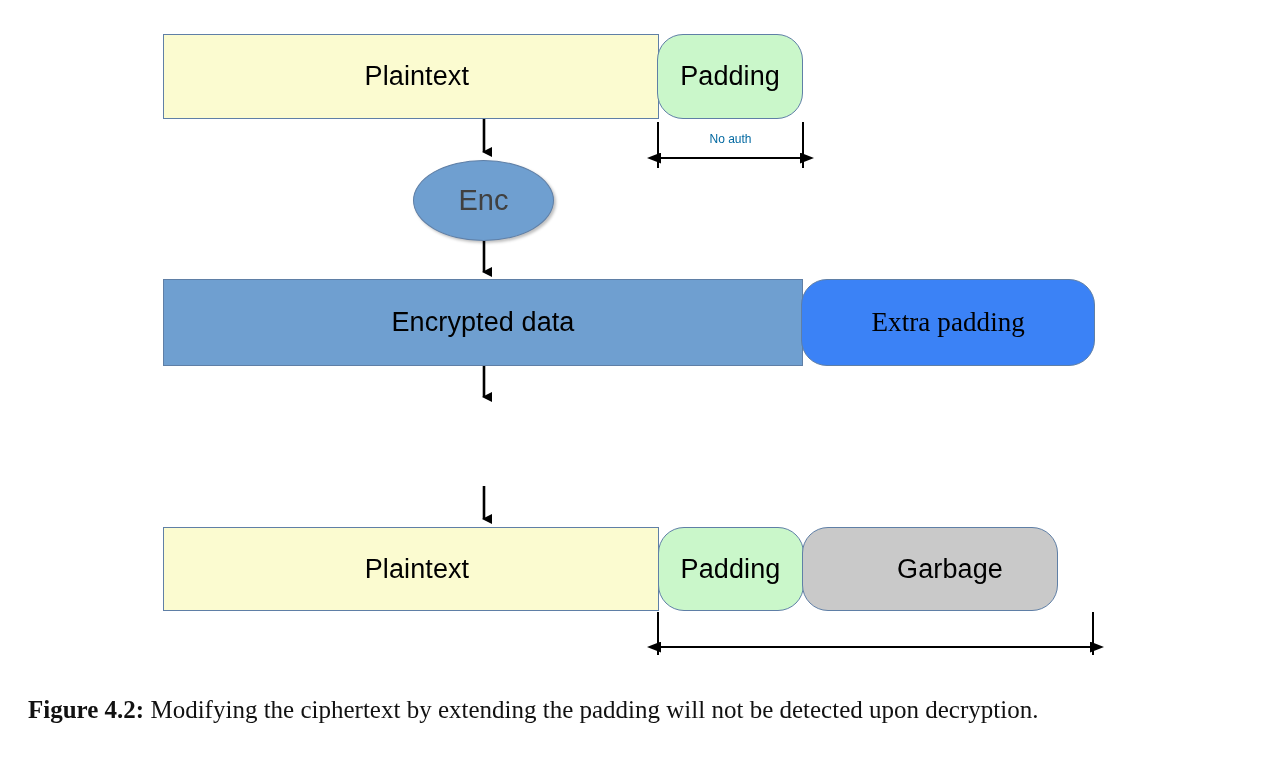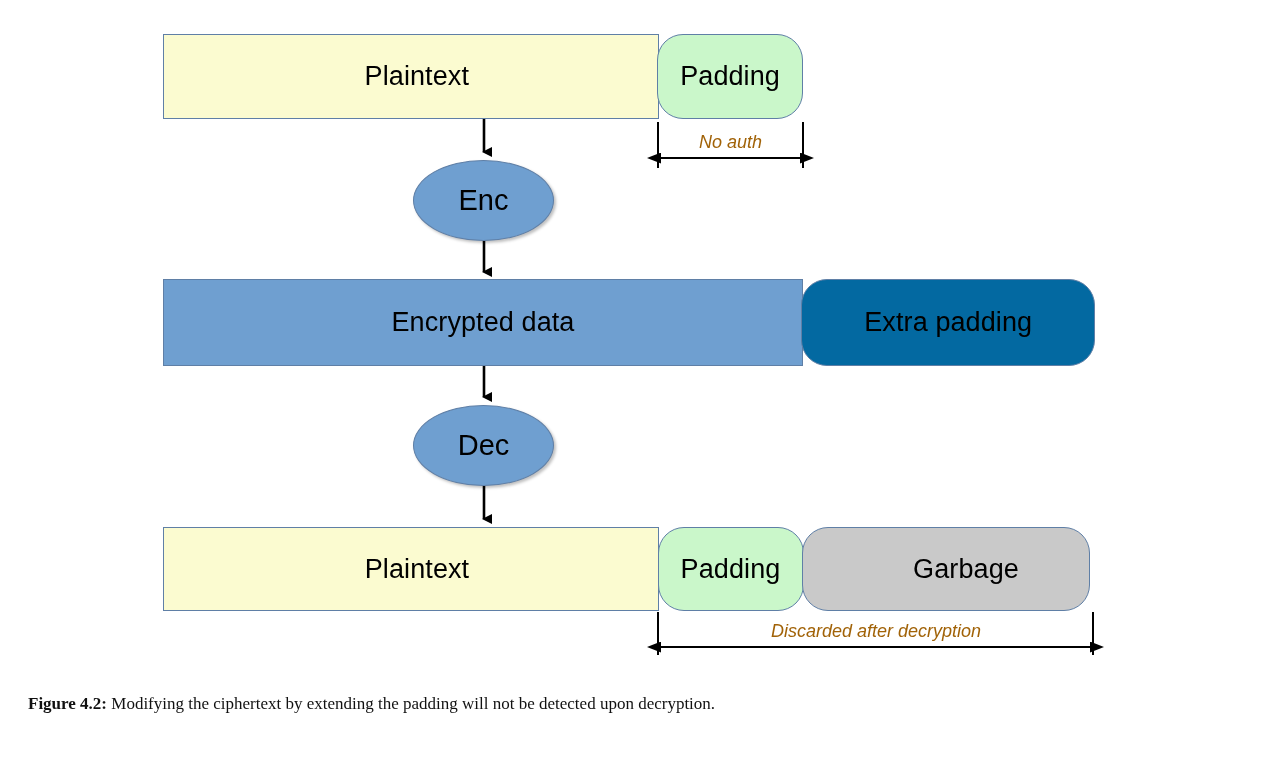--- a/index.html
+++ b/index.html
@@ -46,75 +46,74 @@
     color: #000000;
     line-height: 1;
     white-space: nowrap;
     letter-spacing: 0.1px;
   }
   .seg + .seg { margin-left: -1.5px; border-radius: 26px; }
 
   .seg-plaintext { background: #fbfbd0; padding-left: 12px; }
   .seg-padding   { background: #caf7ca; }
   .seg-encrypted { background: #6f9fd0; }
-  .seg-extra     { background: #0369a1; }
+  .seg-extra     { background: #3b82f6; font-family: Liberation Serif, serif; }
   .seg-garbage   { background: #c9c9c9; }
 
   
   #row-plain-top   { left: 163px; top: 34px;  width: 640px; height: 85px; }
   #row-cipher      { left: 163px; top: 279px; width: 932px; height: 87px; }
   #row-plain-bot   { left: 163px; top: 527px; width: 932px; height: 84px; }
 
   
   .ellipse {
     position: absolute;
     background: #6f9fd0;
     border: 1.5px solid #5f7fa6;
     border-radius: 50%;
     display: flex;
     align-items: center;
     justify-content: center;
     font-size: 29px;
-    color: #000000;
+    color: #404040;
     box-sizing: border-box;
     box-shadow: 2px 2px 3px rgba(0,0,0,0.25);
   }
   #ellipse-enc { left: 413px; top: 160px; width: 141px; height: 81px; }
   #ellipse-dec { left: 413px; top: 405px; width: 141px; height: 81px; }
 
   
   .overlay {
     position: absolute;
     left: 0; top: 0;
     width: 1268px;
     height: 675px;
     pointer-events: none;
   }
 
   
   .measure-label {
     position: absolute;
-    font-size: 18px;
-    color: #a16207;
+    font-size: 12px;
+    color: #0369a1;
     white-space: nowrap;
     text-align: center;
     line-height: 1;
-    font-style: italic;
   }
   #label-noauth     { left: 657px; top: 133px; width: 147px; }
   #label-discarded  { left: 657px; top: 622px; width: 438px; }
 
   
   .caption {
     position: absolute;
     left: 28px;
     top: 693px;
     width: 1215px;
     font-family: "Liberation Serif", "DejaVu Serif", serif;
-    font-size: 17px;
+    font-size: 25px;
     line-height: 1.32;
     color: #111111;
     text-align: left;
   }
   .caption b {
     font-weight: bold;
   }
 </style>
 </head>
 <body>
@@ -129,25 +128,24 @@
     </div>
 
     <div class="row" id="row-cipher">
       <div class="seg seg-encrypted" style="width:641px;">Encrypted data</div>
       <div class="seg seg-extra" style="width:294px;">Extra padding</div>
     </div>
 
     <div class="row" id="row-plain-bot">
       <div class="seg seg-plaintext" style="width:496px;">Plaintext</div>
       <div class="seg seg-padding" style="width:146px;">Padding</div>
-      <div class="seg seg-garbage" style="width:288px;padding-left:40px;">Garbage</div>
+      <div class="seg seg-garbage" style="width:256px;padding-left:40px;">Garbage</div>
     </div>
 
     <div class="ellipse" id="ellipse-enc">Enc</div>
-    <div class="ellipse" id="ellipse-dec">Dec</div>
 
     <svg class="overlay" viewBox="0 0 1268 675" width="1268" height="675">
       <defs>
         <marker id="ah-down" markerWidth="10" markerHeight="10" refX="5" refY="8" orient="auto" markerUnits="userSpaceOnUse">
           <path d="M0,0 L10,0 L5,10 z" fill="#000000"></path>
         </marker>
         <marker id="ah-left" markerWidth="14" markerHeight="11" refX="13" refY="5.5" orient="auto" markerUnits="userSpaceOnUse">
           <path d="M14,0 L14,11 L0,5.5 z" fill="#000000"></path>
         </marker>
         <marker id="ah-right" markerWidth="14" markerHeight="11" refX="1" refY="5.5" orient="auto" markerUnits="userSpaceOnUse">
@@ -166,21 +164,20 @@
       <line x1="658" y1="122" x2="658" y2="168" stroke="#000" stroke-width="2"></line>
       <line x1="803" y1="122" x2="803" y2="168" stroke="#000" stroke-width="2"></line>
       <line x1="660" y1="158" x2="801" y2="158" stroke="#000" stroke-width="2.2" marker-start="url(#ah-left)" marker-end="url(#ah-right)"></line>
 
       <line x1="658" y1="612" x2="658" y2="655" stroke="#000" stroke-width="2"></line>
       <line x1="1093" y1="612" x2="1093" y2="655" stroke="#000" stroke-width="2"></line>
       <line x1="660" y1="647" x2="1091" y2="647" stroke="#000" stroke-width="2.2" marker-start="url(#ah-left)" marker-end="url(#ah-right)"></line>
     </svg>
 
     <div class="measure-label" id="label-noauth">No auth</div>
-    <div class="measure-label" id="label-discarded">Discarded after decryption</div>
 
   </div>
 
   <div class="caption">
     <b>Figure 4.2:</b>
     <span>Modifying the ciphertext by extending the padding will not be detected upon decryption.</span>
   </div>
 
 </div>
 

